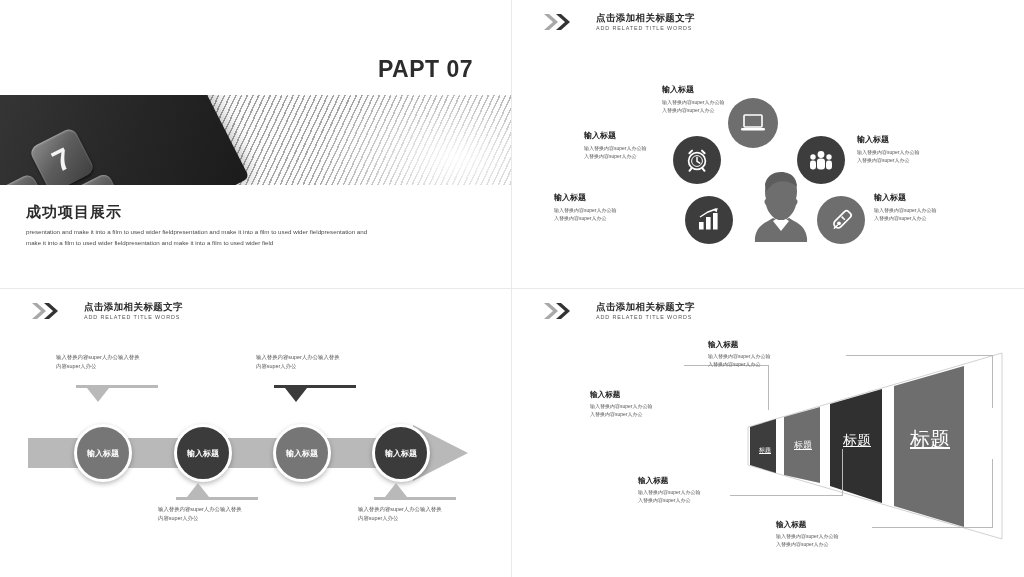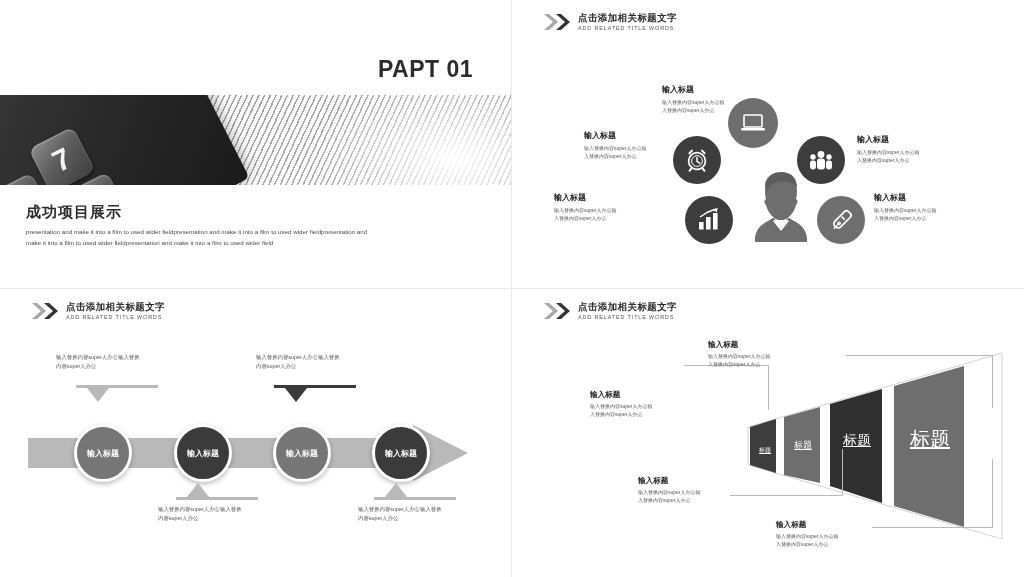--- a/index.html
+++ b/index.html
@@ -38,21 +38,21 @@
   .k1{left:8px;top:86px;width:50px;height:50px;font-size:30px;}
   .k2{left:66px;top:64px;width:50px;height:50px;font-size:30px;}
   .k4{left:76px;top:120px;width:50px;height:50px;font-size:30px;}
 
   .s1title{position:absolute;left:26px;top:203px;font-size:15px;font-weight:bold;
            color:#2b2b2b;letter-spacing:1px;}
   .s1body{position:absolute;left:26px;top:226px;width:352px;font-size:6.2px;line-height:11px;
           color:#4a4a4a;}
 
   
-  .hdr{position:absolute;left:32px;top:12px;display:flex;align-items:center;gap:4px;}
+  .hdr{position:absolute;left:32px;top:12px;display:flex;align-items:center;gap:22px;}
   .chevs{display:flex;align-items:center;}
   .chevs svg{display:block;}
   .hdrtxt .cn{font-size:9.5px;font-weight:bold;color:#2b2b2b;letter-spacing:.4px;line-height:12px;}
   .hdrtxt .en{font-size:5.4px;color:#555;letter-spacing:.9px;line-height:8px;}
 
   
   .circ{position:absolute;border-radius:50%;display:flex;align-items:center;justify-content:center;}
   .c-lap{left:216px;top:98px;width:50px;height:50px;background:#6e6e6e;}
   .c-clk{left:161px;top:136px;width:48px;height:48px;background:#3d3d3d;}
   .c-ppl{left:285px;top:136px;width:48px;height:48px;background:#3d3d3d;}
@@ -86,21 +86,21 @@
   .s4lbl .d{font-size:5px;color:#555;line-height:8.4px;margin-top:2px;}
   .leader{position:absolute;border-color:#b9b9b9;border-style:solid;border-width:0;}
 </style>
 </head>
 <body>
 
 <div class="grid">
 
   <div class="slide" id="s1">
 
-    <div class="papt">PAPT 01</div>
+    <div class="papt">PAPT 07</div>
 
     <div class="photo">
       <div class="paper"></div>
       <div class="blurwash"></div>
       <div class="calc"></div>
       <div class="edge">
         <div class="key k1">6</div>
         <div class="key k2">7</div>
 
         <div class="key k4">—</div>

